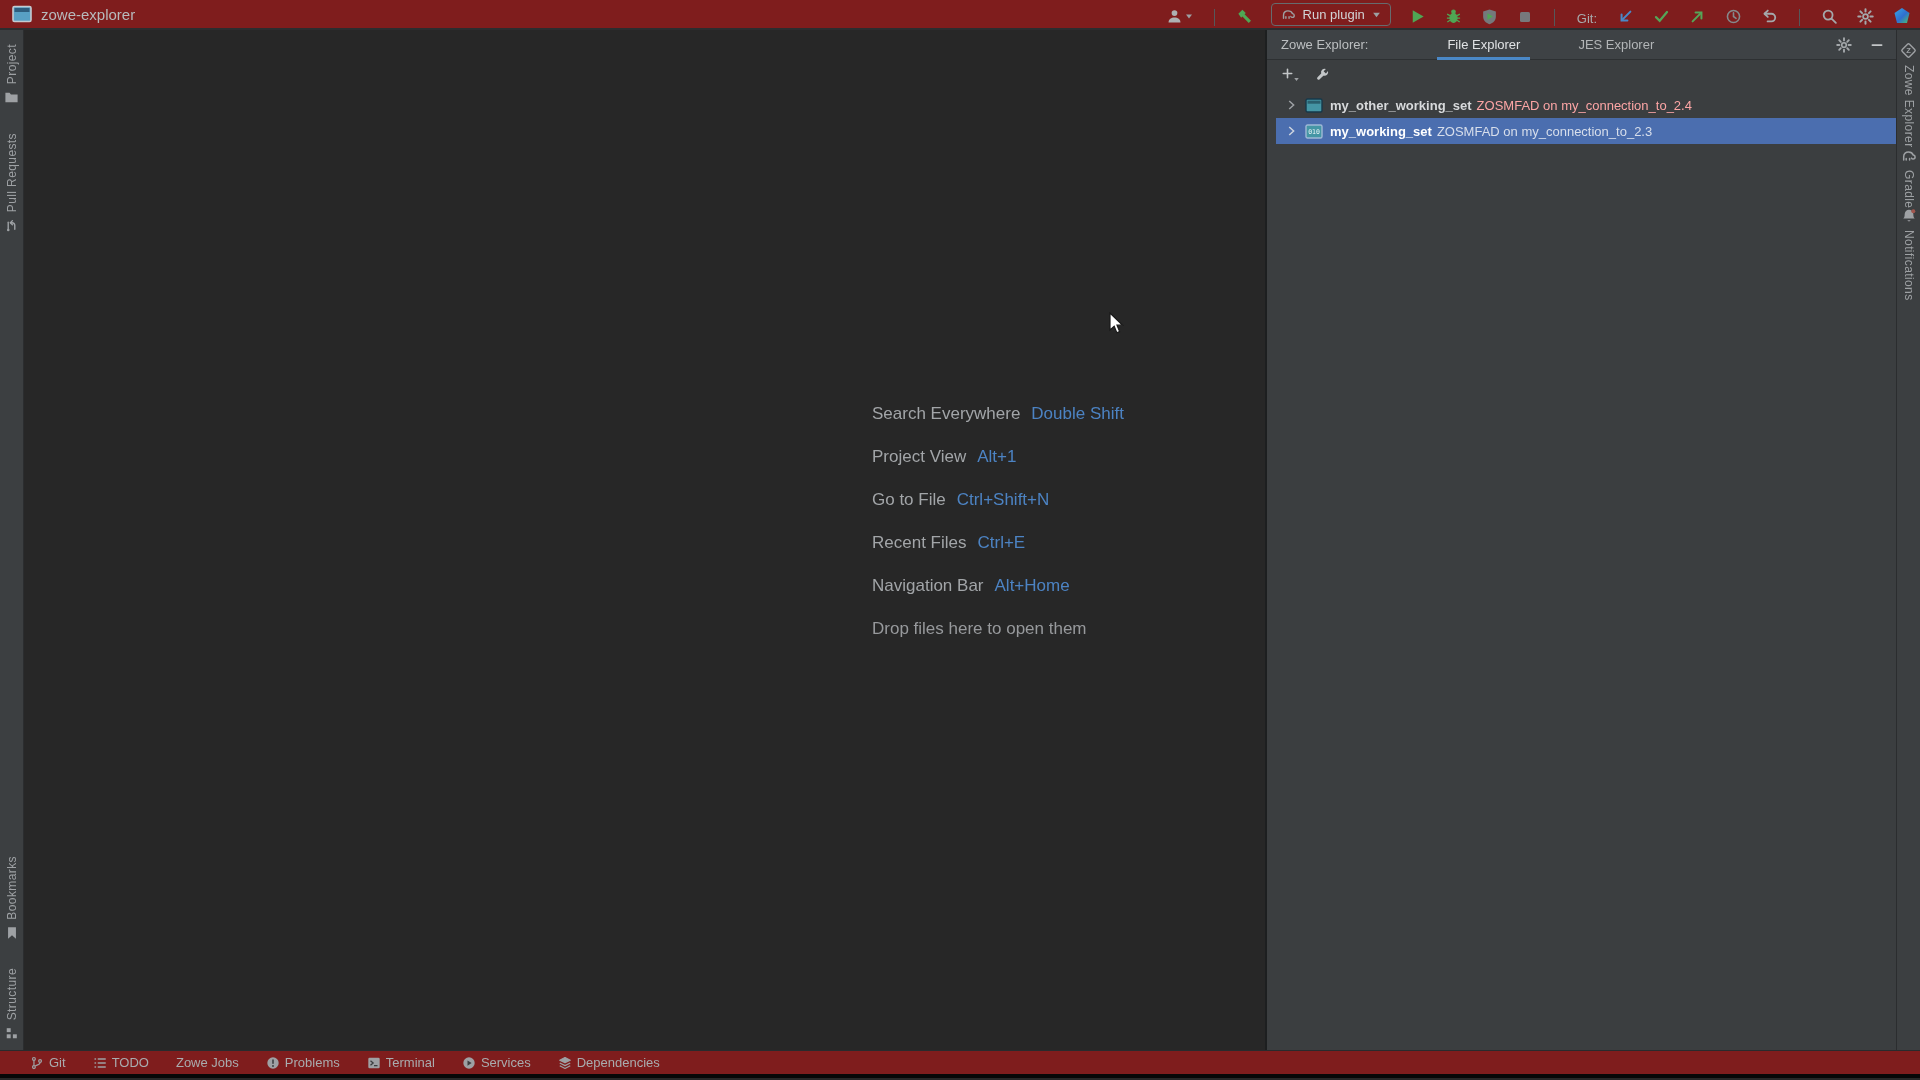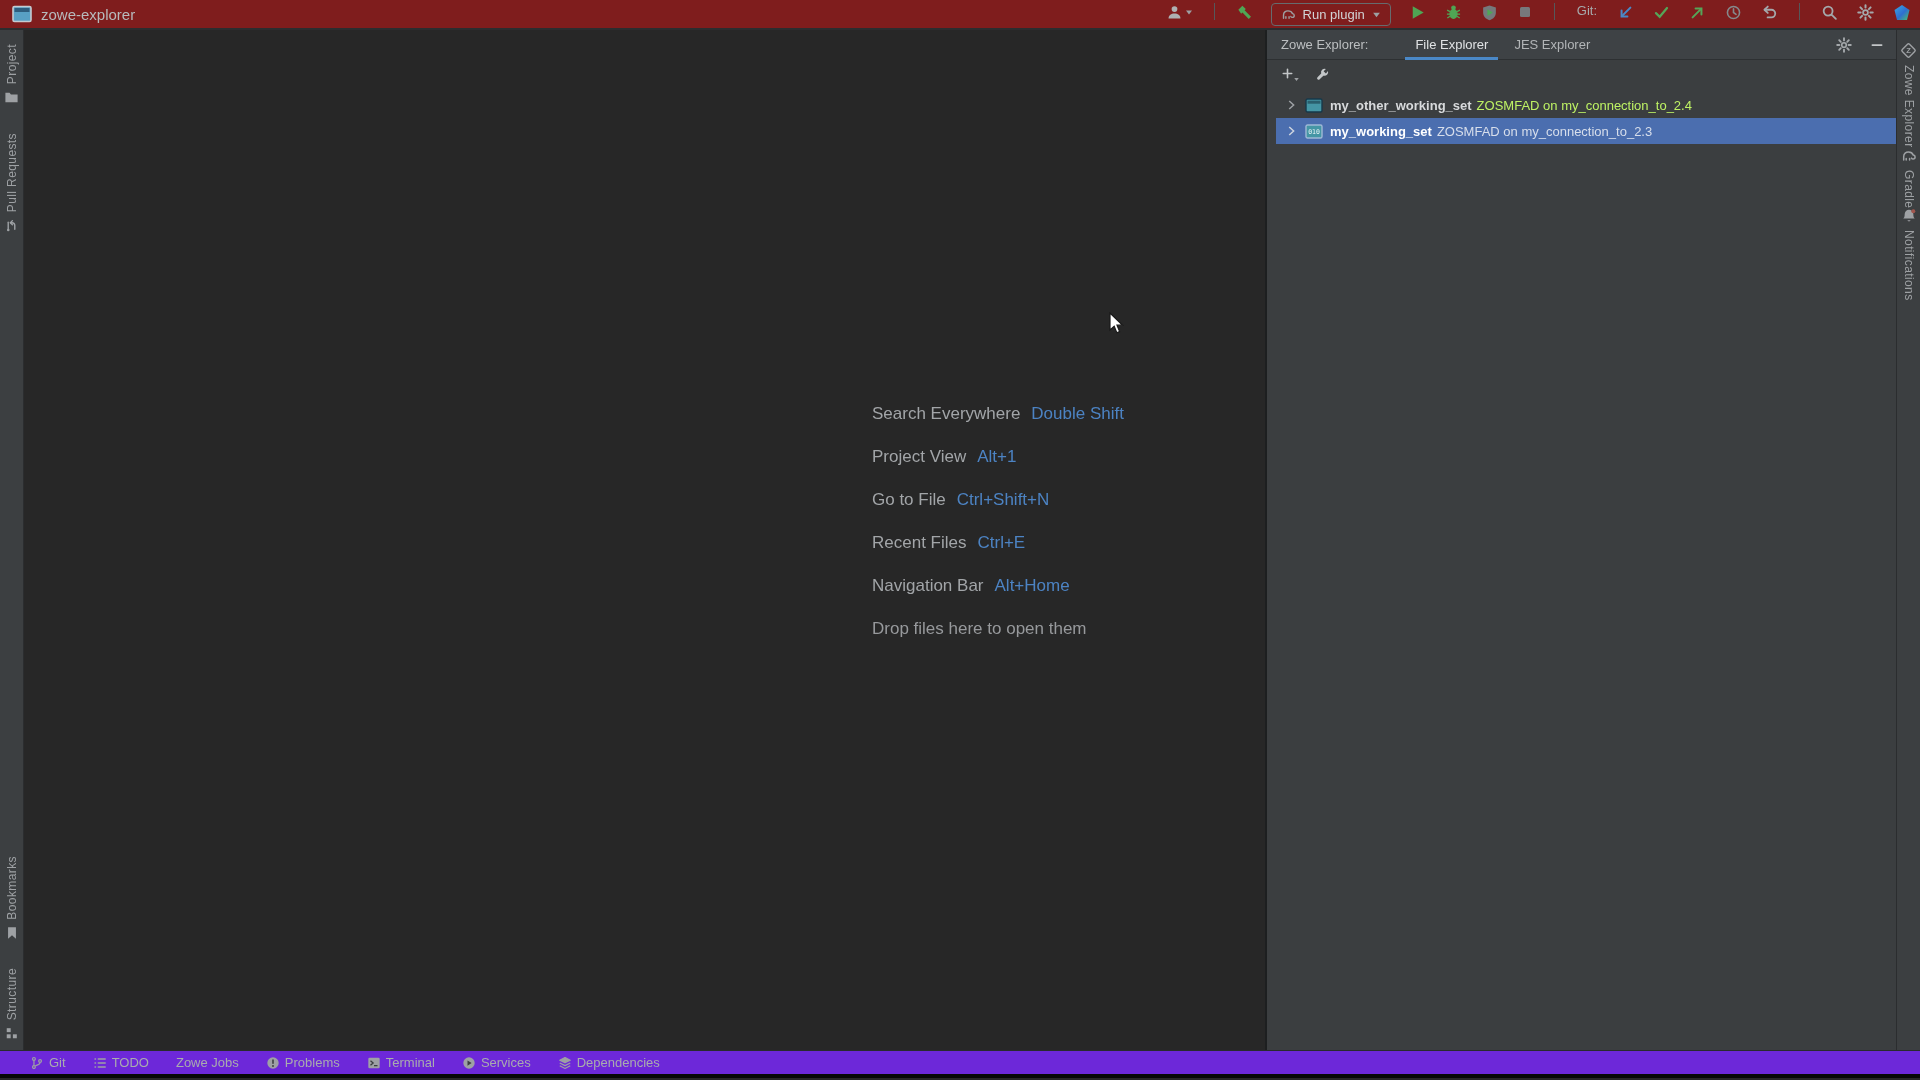--- a/index.html
+++ b/index.html
@@ -11,21 +11,21 @@
   }
   svg { display:block; }
 
   
   .titlebar {
     height:30px; background:#7f1d1d; border-bottom:2px solid #2b2d2f;
     display:flex; align-items:center; padding:0 8px 0 12px;
   }
   .title-left { display:flex; align-items:center; gap:9px; }
   .title-text { font-size:15px; color:#b7babc; }
-  .tb-right { margin-left:auto; display:flex; align-items:flex-start; gap:17px; }
+  .tb-right { margin-left:auto; display:flex; align-items:flex-end; gap:17px; }
   .tb-btn { display:flex; align-items:center; gap:2px; padding:1px; border-radius:3px; }
   .tb-sep { width:1px; height:17px; background:#55585a; margin:0 3px; }
   .combo {
     display:flex; align-items:center; gap:7px; height:23px; padding:0 9px;
     border:1px solid #666b6e; border-radius:4px; color:#d2d4d6; font-size:13px;
   }
   .git-label { font-size:13px; color:#a7abad; margin:0 2px; }
 
   
   .content { display:flex; height:1020px; }
@@ -49,45 +49,45 @@
   .sc-key { color:#4c83c3; margin-left:11px; }
   .sc-drop { color:#97999c; }
 
   
   .toolwindow {
     width:631px; background:#3b3e40; border-left:2px solid #1d1f20;
     display:flex; flex-direction:column;
   }
   .tw-header {
     height:30px; background:#3e4245; border-bottom:1px solid #2d3032;
-    display:flex; align-items:center; padding:0 12px 0 14px; font-size:13px;
+    display:flex; align-items:center; padding:0 12px 0 14px; font-size:13px;gap:32px;
   }
   .tw-title { color:#bcbfc1; margin-right:34px; }
   .tab { height:30px; line-height:29px; padding:0 13px; position:relative; color:#b2b5b7; cursor:default; }
   .tab.active { color:#e0e2e4; }
   .tab.active::after {
     content:""; position:absolute; left:3px; right:3px; bottom:0; height:3px; background:#4a88c7;
   }
   .tw-header-actions { margin-left:auto; display:flex; align-items:center; gap:18px; }
   .tw-toolbar { height:29px; display:flex; align-items:center; gap:15px; padding:0 13px; }
   .tw-tool-btn { position:relative; display:flex; align-items:center; }
 
   .tree { margin-top:3px; font-size:13px; }
   .tree-row { height:26px; display:flex; align-items:center; padding:0 6px; cursor:default;margin-left:9px; }
   .tree-row .chev { margin:0 3px 0 2px; }
   .tree-row .ds-icon { margin:0 7px 0 4px; }
   .tree-name { font-weight:bold; color:#d8dadc; white-space:pre; }
-  .tree-detail { color:#bef264; margin-left:5px; white-space:pre; }
+  .tree-detail { color:#fca5a5; margin-left:5px; white-space:pre; }
   .tree-row.selected { background:#4b6eaf; }
   .tree-row.selected .tree-name { color:#ffffff; }
   .tree-row.selected .tree-detail { color:#d7deeb; }
 
   
   .statusbar {
-    height:24px; background:#6d28d9; border-top:1px solid #292b2d;
+    height:24px; background:#7f1d1d; border-top:1px solid #292b2d;
     display:flex; align-items:center; padding-left:30px; gap:27px;
     font-size:13px; color:#a9acae;
   }
   .sb-item { display:flex; align-items:center; gap:5px; cursor:default; }
   .blackstrip { height:4px; background:#070707; }
 
   .cursor { position:absolute; left:1108px; top:312px; z-index:50; pointer-events:none; }
 </style>
 </head>
 <body>

